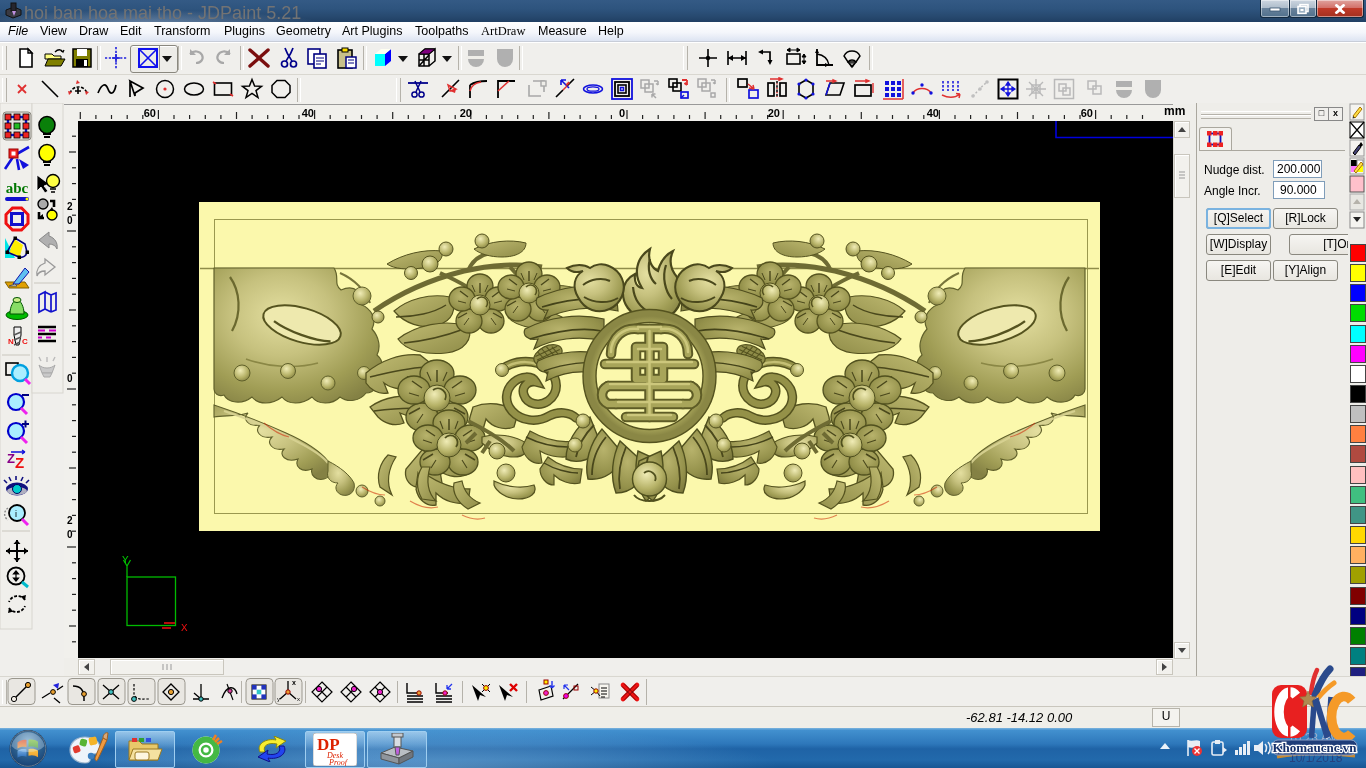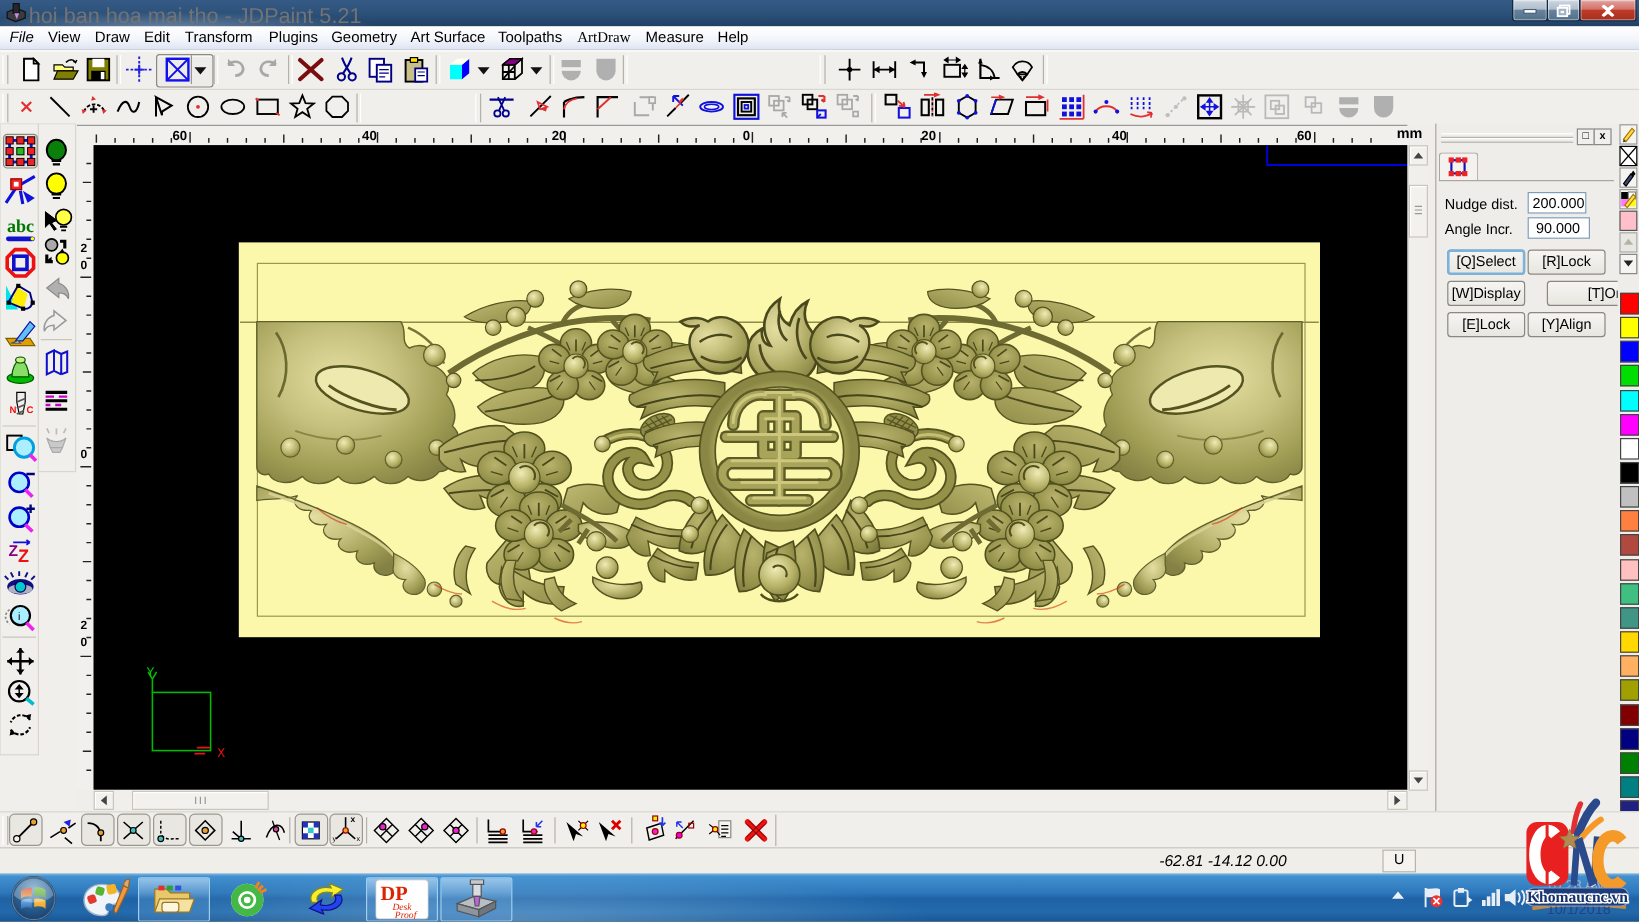--- a/index.html
+++ b/index.html
@@ -90,21 +90,21 @@
     </div>
 </div>
 <div class="abs" id="menubar">
   <span style="left:8px;font-style:italic;">File</span>
     <span style="left:40px;">View</span>
     <span style="left:79px;">Draw</span>
   <span style="left:120px;">Edit</span>
     <span style="left:154px;">Transform</span>
     <span style="left:224px;">Plugins</span>
   <span style="left:276px;">Geometry</span>
-    <span style="left:342px;">Art Surface</span>
+    <span style="left:342px;">Art Plugins</span>
     <span style="left:415px;">Toolpaths</span>
   <span style="left:481px;font-family:Liberation Serif, serif;">ArtDraw</span>
     <span style="left:538px;">Measure</span>
     <span style="left:598px;">Help</span>
 </div>
 <div class="abs" id="tb1">
   <div class="grip" style="left:2px;"></div>
   <svg class="ticon" style="left:14px;" viewBox="0 0 24 24">
       <path d="M6 3 h8 l4 4 v14 h-12 z" fill="#fff" stroke="#000" stroke-width="1.6"></path>
       <path d="M14 3 l4 4 h-4 z" fill="#fff" stroke="#000" stroke-width="1.4"></path>
@@ -1032,21 +1032,21 @@
   </div>
   <div style="position:absolute;left:2px;top:47px;width:146px;height:1px;background:#aaa79e;"></div>
   <div style="position:absolute;left:7px;top:60px;font-size:12px;">Nudge dist.</div>
   <div style="position:absolute;left:76px;top:57px;width:44px;height:16px;background:#fff;border:1px solid #7f9db9;font-size:12px;padding-left:3px;line-height:16px;">200.000</div>
   <div style="position:absolute;left:7px;top:81px;font-size:12px;">Angle Incr.</div>
   <div style="position:absolute;left:76px;top:78px;width:44px;height:16px;background:#fff;border:1px solid #7f9db9;font-size:12px;padding-left:6px;line-height:16px;">90.000</div>
   <div class="pbtn" style="left:9px;top:105px;outline:2px solid #7ab3e0;outline-offset:-2px;">[Q]Select</div>
   <div class="pbtn" style="left:76px;top:105px;">[R]Lock</div>
   <div class="pbtn" style="left:9px;top:131px;">[W]Display</div>
   <div class="pbtn" style="left:92px;top:131px;padding-left:24px;">[T]Order</div>
-  <div class="pbtn" style="left:9px;top:157px;">[E]Lock</div>
+  <div class="pbtn" style="left:9px;top:157px;">[E]Edit</div>
   <div class="pbtn" style="left:76px;top:157px;">[Y]Align</div>
 </div>
 <div class="abs" id="colorstrip">
   <svg width="18" height="130" style="position:absolute;left:0;top:0">
     <g transform="translate(2,0)">
       <rect x="0" y="1" width="14" height="16" fill="#f5f4f0" stroke="#999"></rect>
       <path d="M3 13 L10 4 L12 6 L5 15 Z" fill="#ffdd44" stroke="#aa7700"></path>
         <path d="M3 13 L5 15 L2.5 15.5 Z" fill="#333"></path>
       <rect x="0" y="19" width="14" height="16" fill="#fff" stroke="#000"></rect>
       <path d="M0 19 L14 35 M14 19 L0 35" stroke="#000" stroke-width="1.2"></path>

